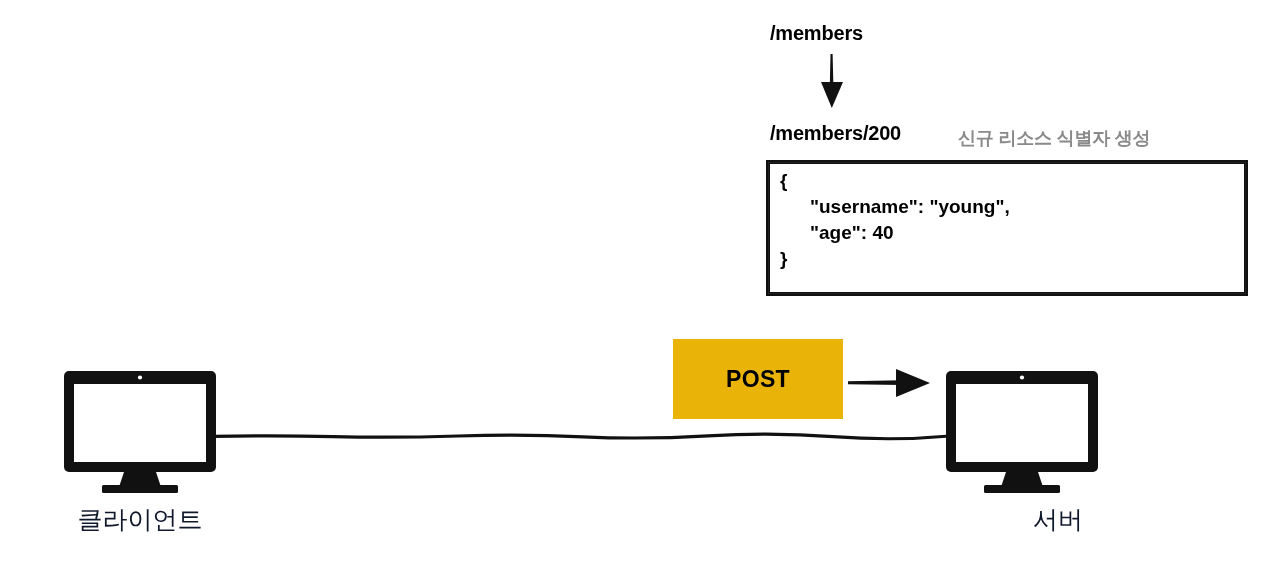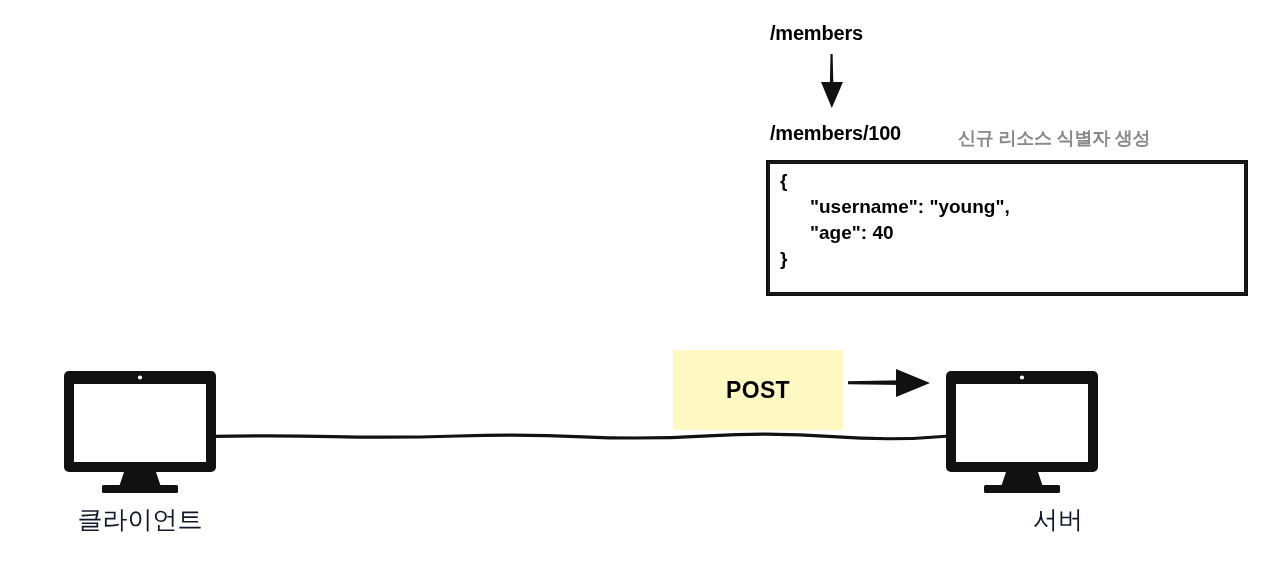--- a/index.html
+++ b/index.html
@@ -95,24 +95,24 @@
     left: 213px;
     top: 427px;
     width: 737px;
     height: 10px;
   }
 
   
   #post-box {
     position: absolute;
     left: 673px;
-    top: 350px;
+    top: 339px;
     width: 170px;
     height: 80px;
-    background: #fef9c3;
+    background: #eab308;
     display: flex;
     align-items: center;
     justify-content: center;
   }
   #post-label {
     font-size: 23px;
     font-weight: bold;
     color: #000000;
     letter-spacing: 0.3px;
   }
@@ -152,21 +152,21 @@
 
   <div class="path-text" id="path-collection">/members</div>
 
   <div id="down-arrow">
     <svg width="44" height="60" viewBox="0 0 44 60" xmlns="http://www.w3.org/2000/svg">
       <path d="M20.5 2 L22.6 2 L23.4 34 L19.8 34 Z" fill="#111111"></path>
       <path d="M11 30 L33 30 L21.8 56 Z" fill="#111111"></path>
     </svg>
   </div>
 
-  <div class="path-text" id="path-resource">/members/100</div>
+  <div class="path-text" id="path-resource">/members/200</div>
 
   <div id="annotation-new-id">신규 리소스 식별자 생성</div>
 
   <div id="json-box">
     <div class="box-frame"></div>
     <div id="json-code">
       <span class="ln">{</span>
       <span class="ln"><span class="indent"></span><span class="key">"username":</span> <span class="val">"young",</span></span>
       <span class="ln"><span class="indent"></span><span class="key">"age":</span> <span class="val">40</span></span>
       <span class="ln">}</span>

